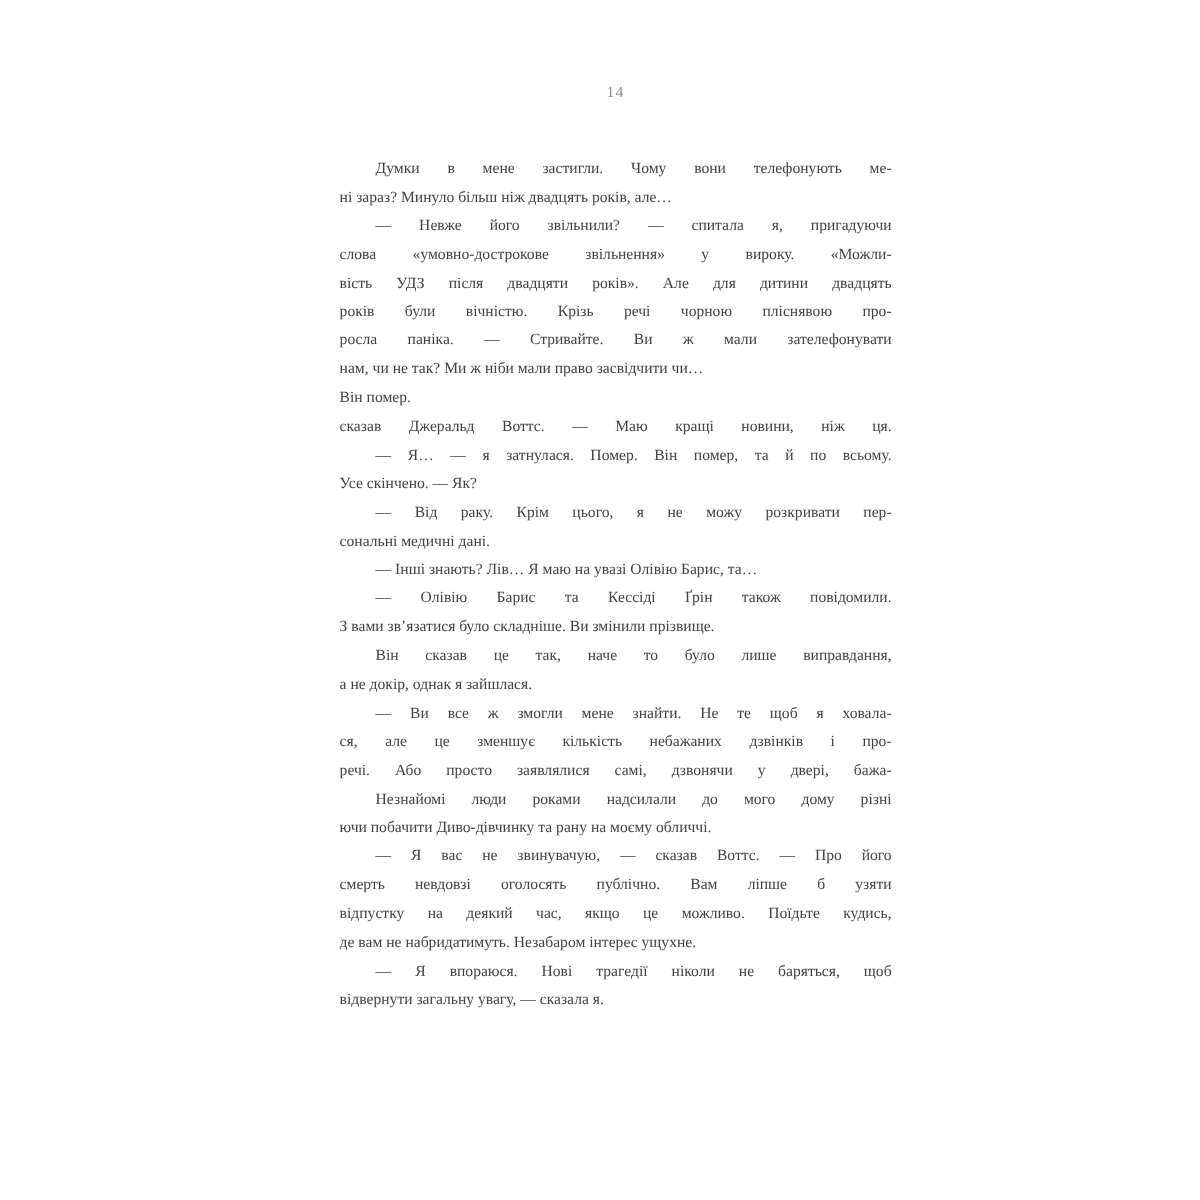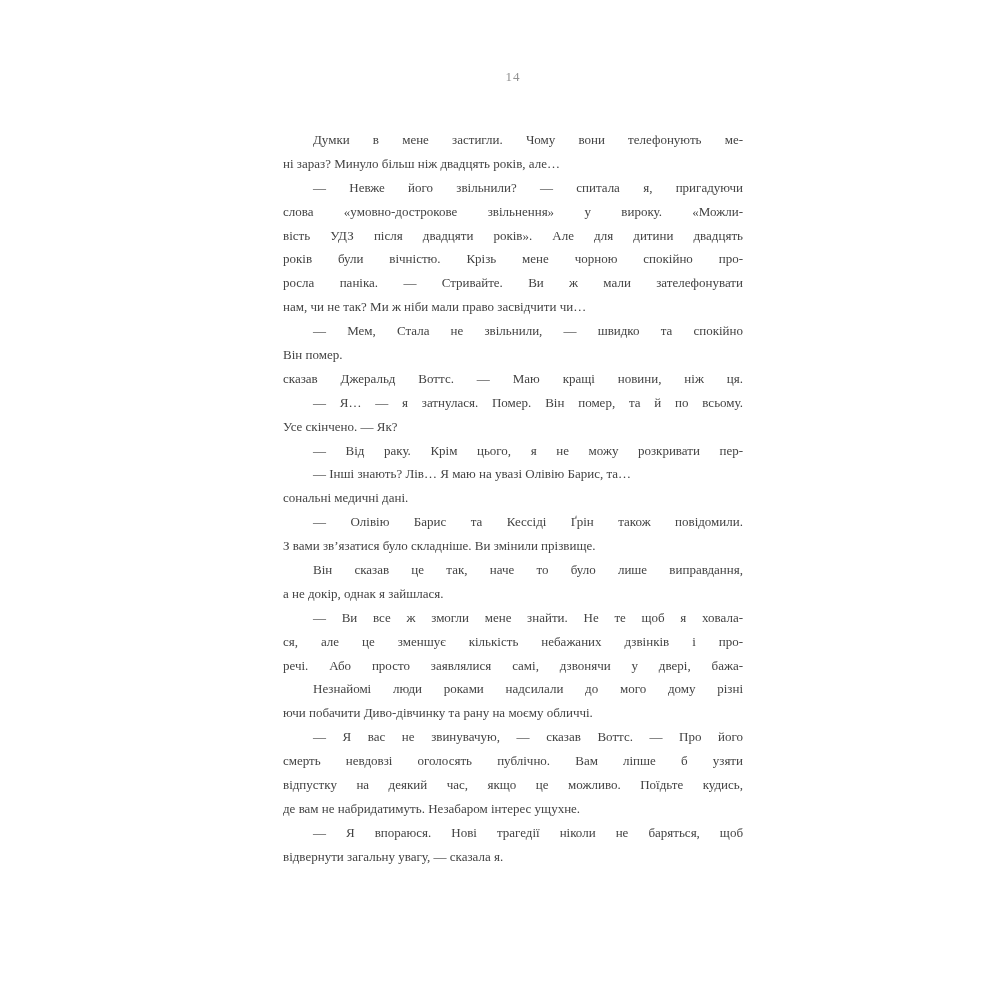--- a/index.html
+++ b/index.html
@@ -55,31 +55,30 @@
 <body>
 
 <div class="screen">
   <div class="page-number">14</div>
   <div class="page-text">
       <div class="line justified indent">Думки в мене застигли. Чому вони телефонують ме-</div>
       <div class="line end">ні зараз? Минуло більш ніж двадцять років, але…</div>
       <div class="line justified indent">— Невже його звільнили? — спитала я, пригадуючи</div>
       <div class="line justified">слова «умовно-дострокове звільнення» у вироку. «Можли-</div>
       <div class="line justified">вість УДЗ після двадцяти років». Але для дитини двадцять</div>
-      <div class="line justified">років були вічністю. Крізь мене чорною спокійно про-</div>
+      <div class="line justified">років були вічністю. Крізь речі чорною пліснявою про-</div>
       <div class="line justified">росла паніка. — Стривайте. Ви ж мали зателефонувати</div>
       <div class="line end">нам, чи не так? Ми ж ніби мали право засвідчити чи…</div>
-      <div class="line justified indent">— Мем, Стала не звільнили, — швидко та спокійно</div>
       <div class="line end">Він помер.</div>
       <div class="line justified">сказав Джеральд Воттс. — Маю кращі новини, ніж ця.</div>
       <div class="line justified indent">— Я… — я затнулася. Помер. Він помер, та й по всьому.</div>
       <div class="line end">Усе скінчено. — Як?</div>
       <div class="line justified indent">— Від раку. Крім цього, я не можу розкривати пер-</div>
+      <div class="line end">сональні медичні дані.</div>
       <div class="line end indent">— Інші знають? Лів… Я маю на увазі Олівію Барис, та…</div>
-      <div class="line end">сональні медичні дані.</div>
       <div class="line justified indent">— Олівію Барис та Кессіді Ґрін також повідомили.</div>
       <div class="line end">З вами зв’язатися було складніше. Ви змінили прізвище.</div>
       <div class="line justified indent">Він сказав це так, наче то було лише виправдання,</div>
       <div class="line end">а не докір, однак я зайшлася.</div>
       <div class="line justified indent">— Ви все ж змогли мене знайти. Не те щоб я ховала-</div>
       <div class="line justified">ся, але це зменшує кількість небажаних дзвінків і про-</div>
       <div class="line justified">речі. Або просто заявлялися самі, дзвонячи у двері, бажа-</div>
       <div class="line justified indent">Незнайомі люди роками надсилали до мого дому різні</div>
       <div class="line end">ючи побачити Диво-дівчинку та рану на моєму обличчі.</div>
       <div class="line justified indent">— Я вас не звинувачую, — сказав Воттс. — Про його</div>

